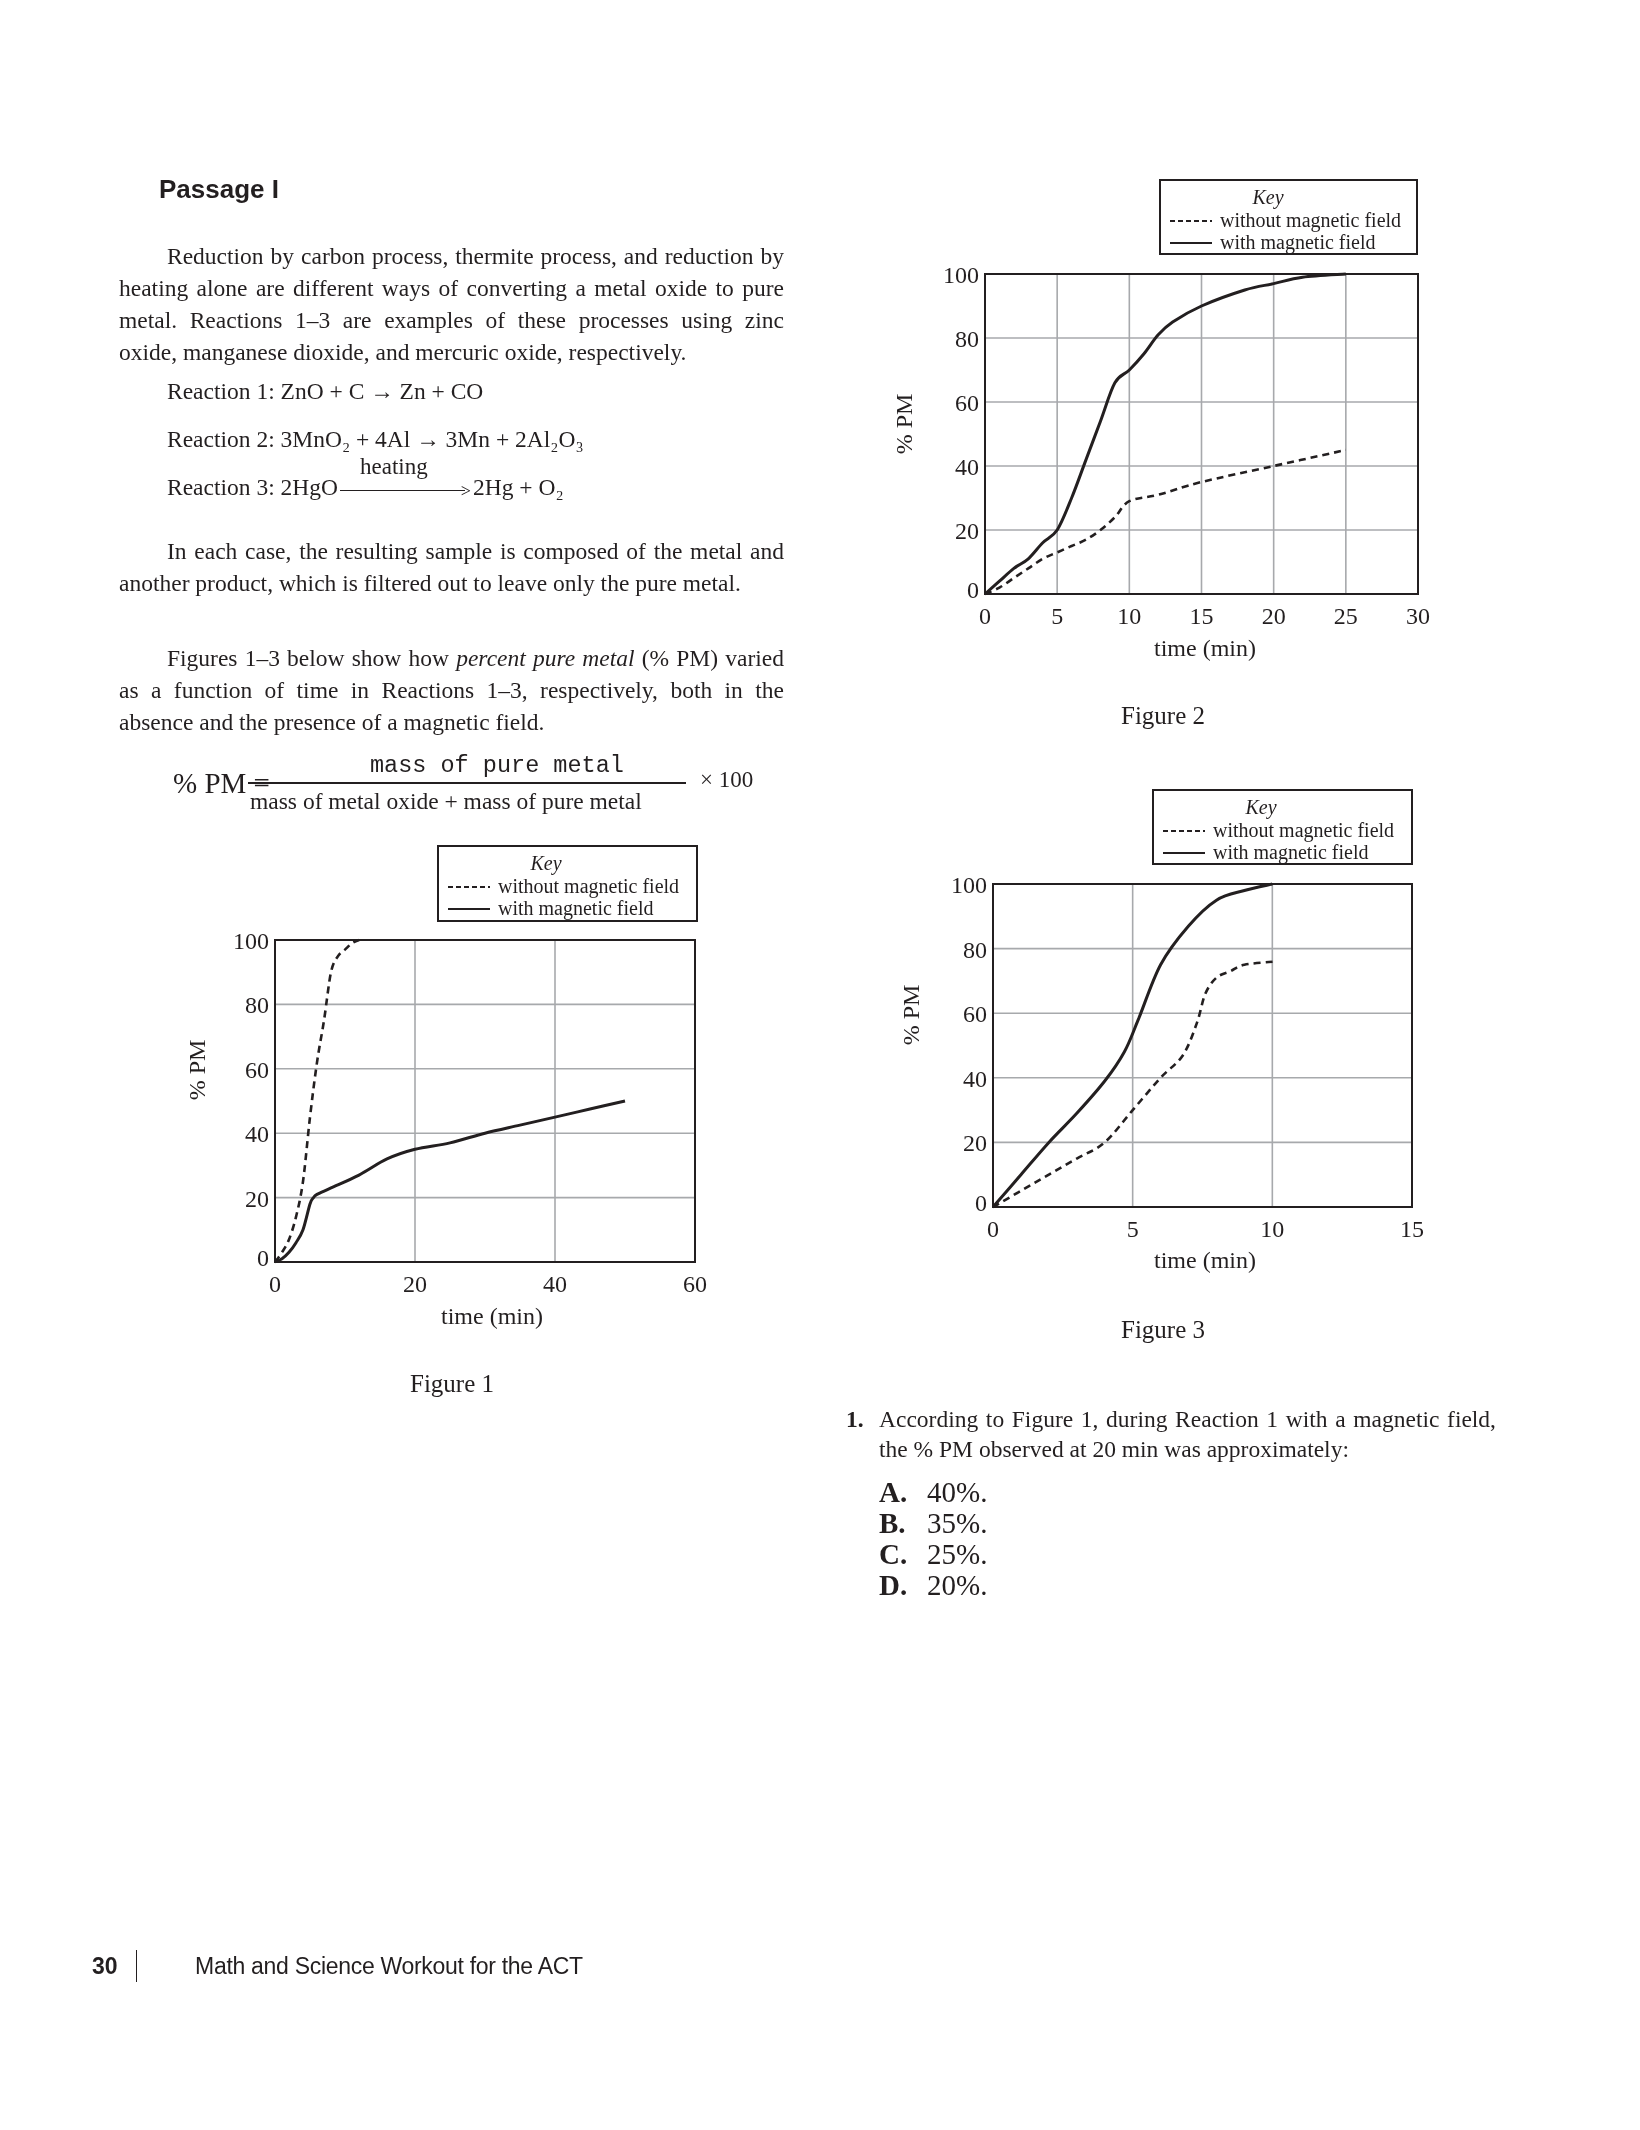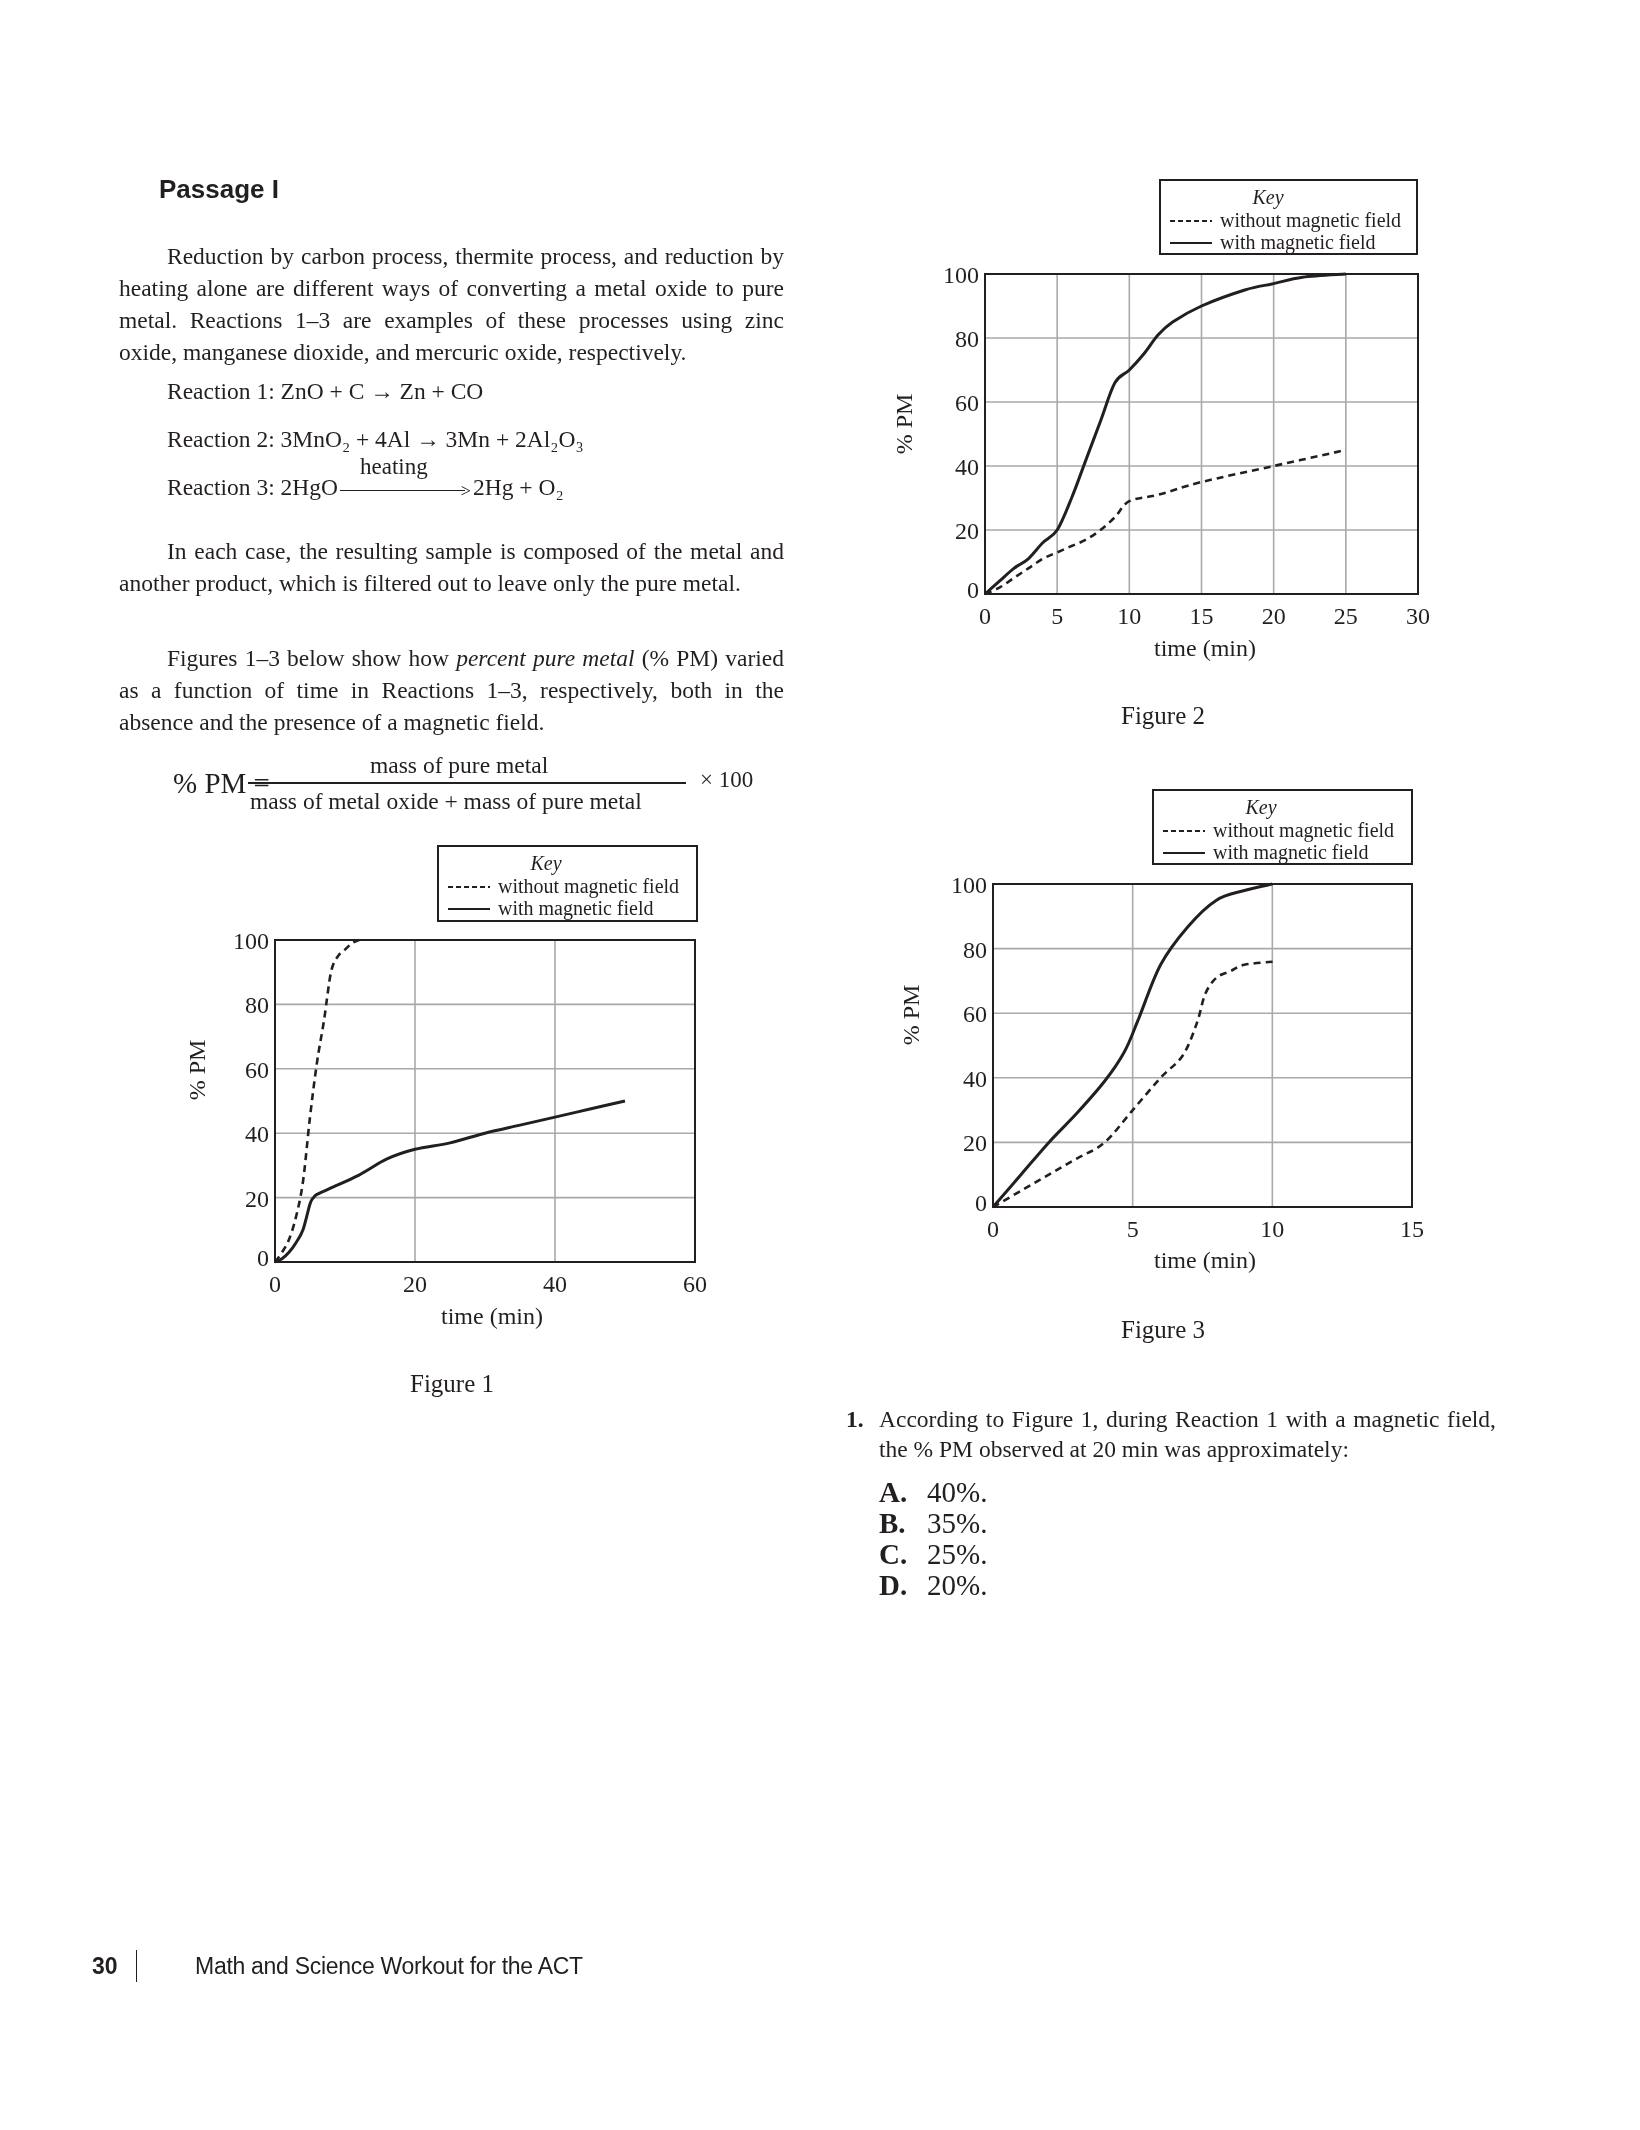--- a/index.html
+++ b/index.html
@@ -6,21 +6,21 @@
   body{width:1640px;height:2130px;position:relative;overflow:hidden;color:#231f20;font-family:"Liberation Serif","DejaVu Serif",serif;}
   .abs{position:absolute;}
   .heading{left:119px;top:174px;font-family:"Liberation Sans","DejaVu Sans",sans-serif;font-weight:bold;font-size:26px;margin-left:40px;}
   .para{left:119px;width:665px;font-size:23.5px;line-height:32px;text-align:justify;}
   .para .ind{display:inline-block;width:48px;}
   .rxn{left:167px;font-size:23.5px;white-space:nowrap;}
   .arrowlbl{display:inline-block;position:relative;width:135px;height:20px;vertical-align:middle;}
   .arrowlbl span{position:absolute;left:22px;top:-26px;font-size:23px;}
   .arrowlbl i{position:absolute;left:2px;top:10px;width:125px;height:1.5px;background:#231f20;}
   .arrowlbl b{position:absolute;right:2px;top:4px;font-style:normal;font-weight:normal;font-size:18px;line-height:14px;}
-  .frac-num{position:absolute;left:370px;top:752px;font-size:23.5px;}
+  .frac-num{position:absolute;left:370px;top:752px;font-size:23.5px;font-family:Liberation Mono, monospace;}
   .frac-bar{position:absolute;left:248px;top:782px;width:438px;height:1.5px;background:#231f20;}
   .frac-den{position:absolute;left:250px;top:788px;font-size:23.5px;}
   .times{position:absolute;left:700px;top:767px;font-size:23px;}
   .pm-label{position:absolute;left:133px;top:767px;font-size:29px;margin-left:40px;}
   .fig svg text{font-family:"Liberation Serif","DejaVu Serif",serif;fill:#231f20;}
   .question{left:846px;top:1404px;width:650px;font-size:23.5px;line-height:30px;}
   .question .num{font-weight:bold;position:absolute;left:0;top:0;}
   .question .qtext{margin-left:33px;text-align:justify;}
   .choices{left:879px;top:1477px;font-size:29px;line-height:31px;}
   .choices .lt{font-weight:bold;display:inline-block;width:48px;}

